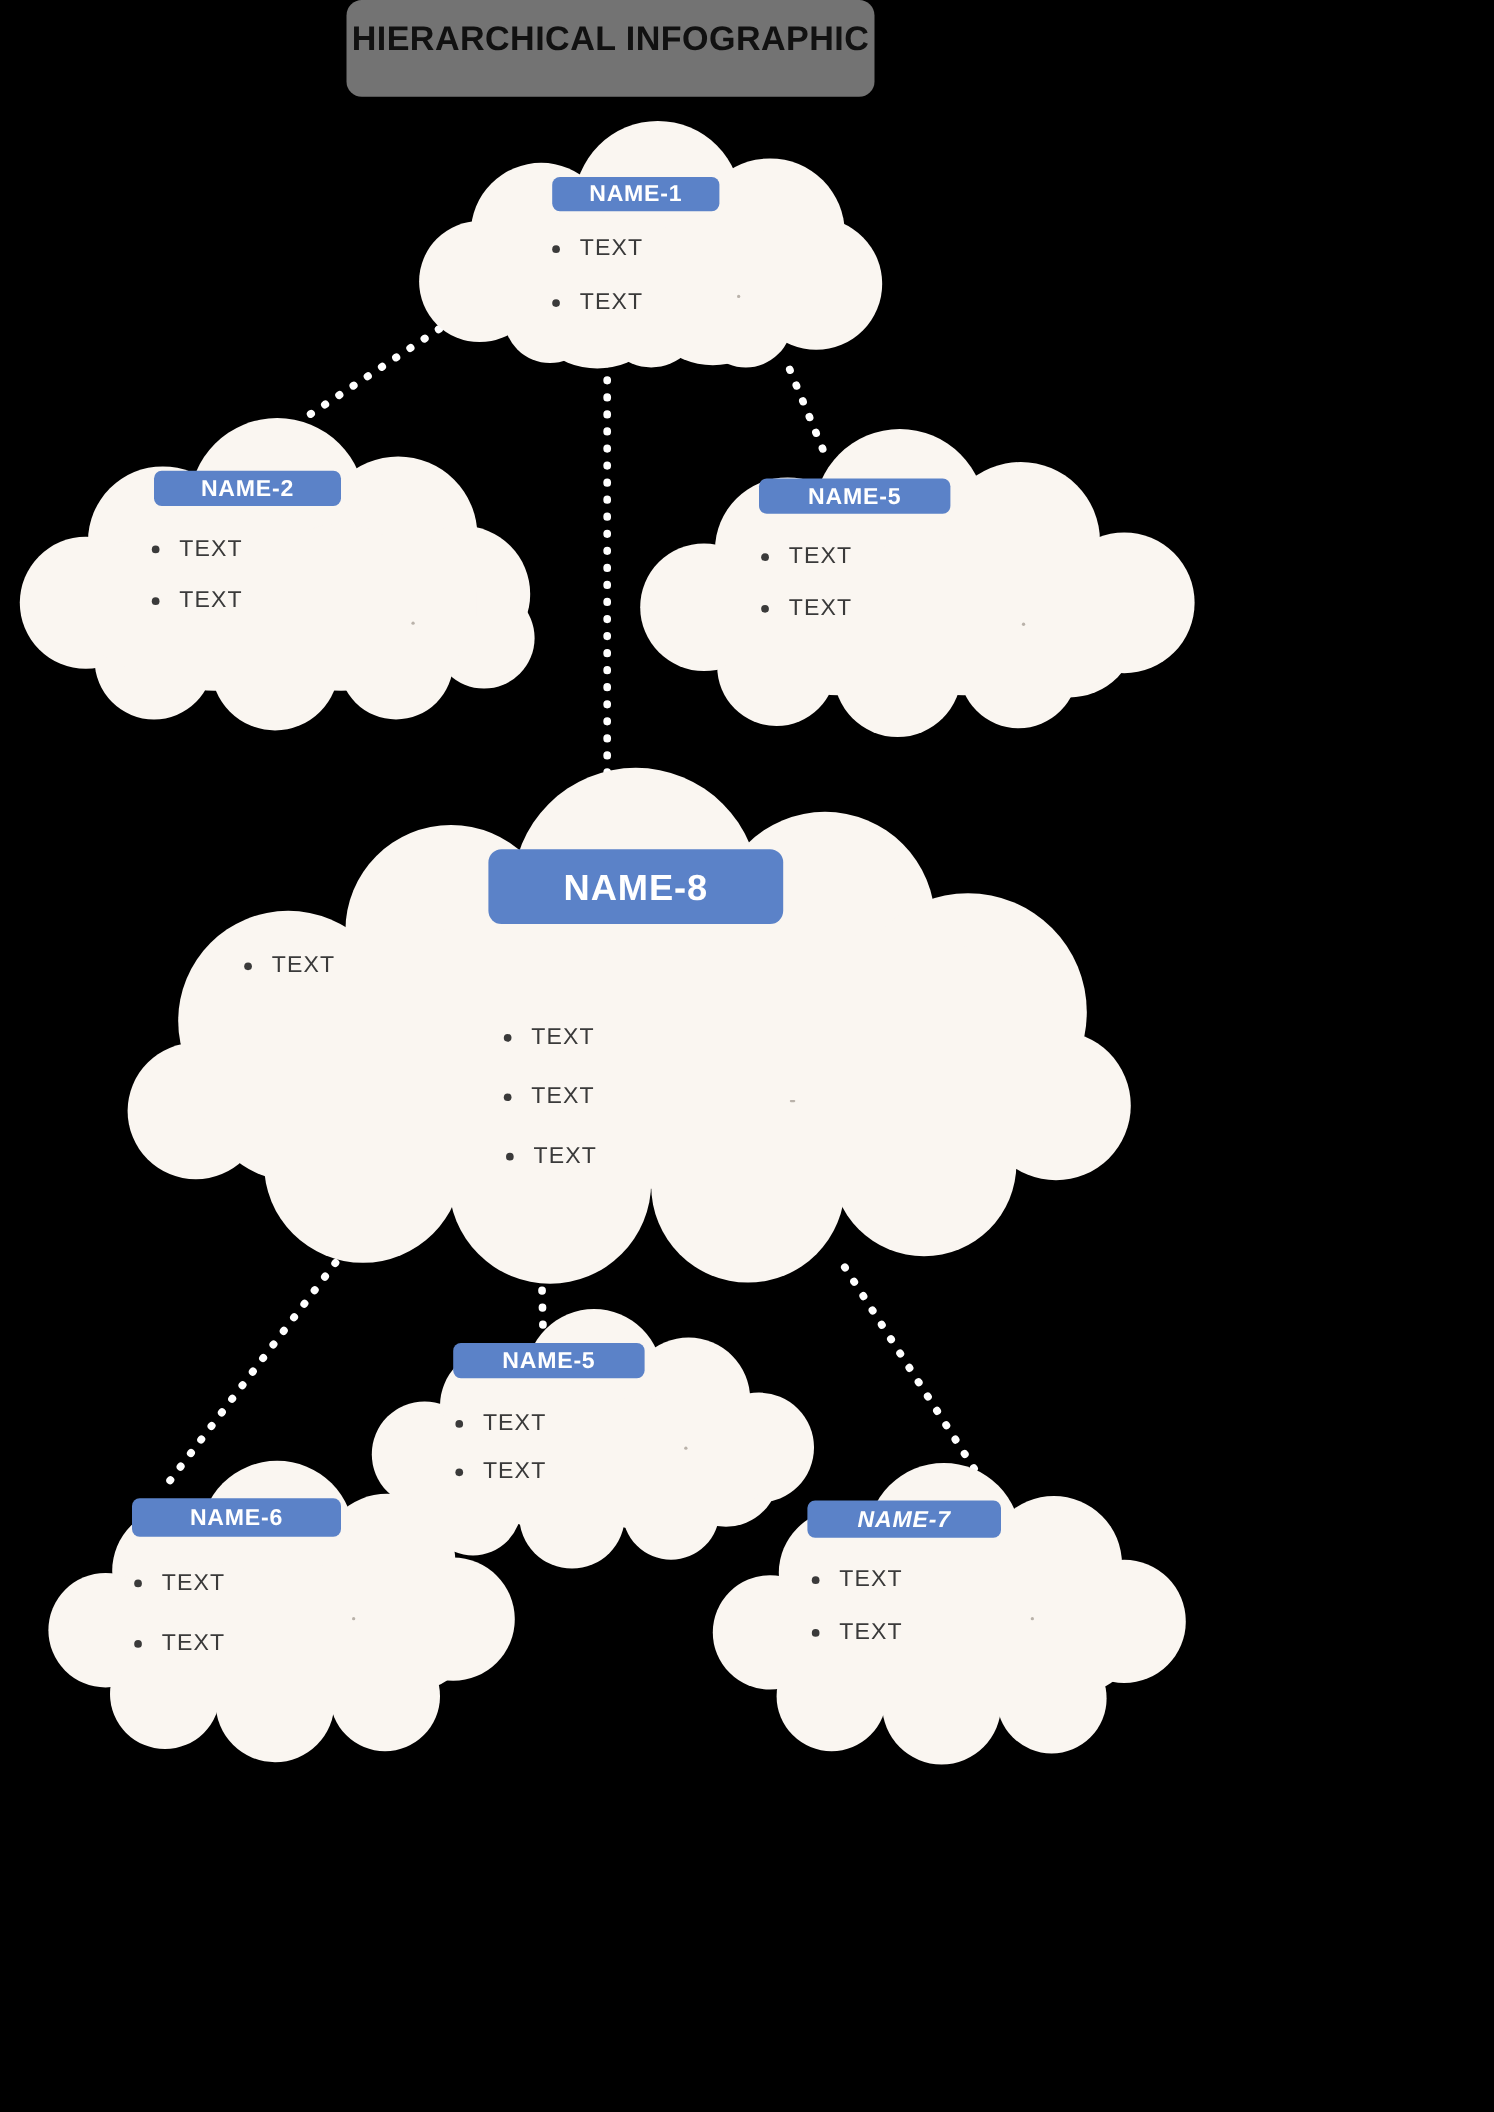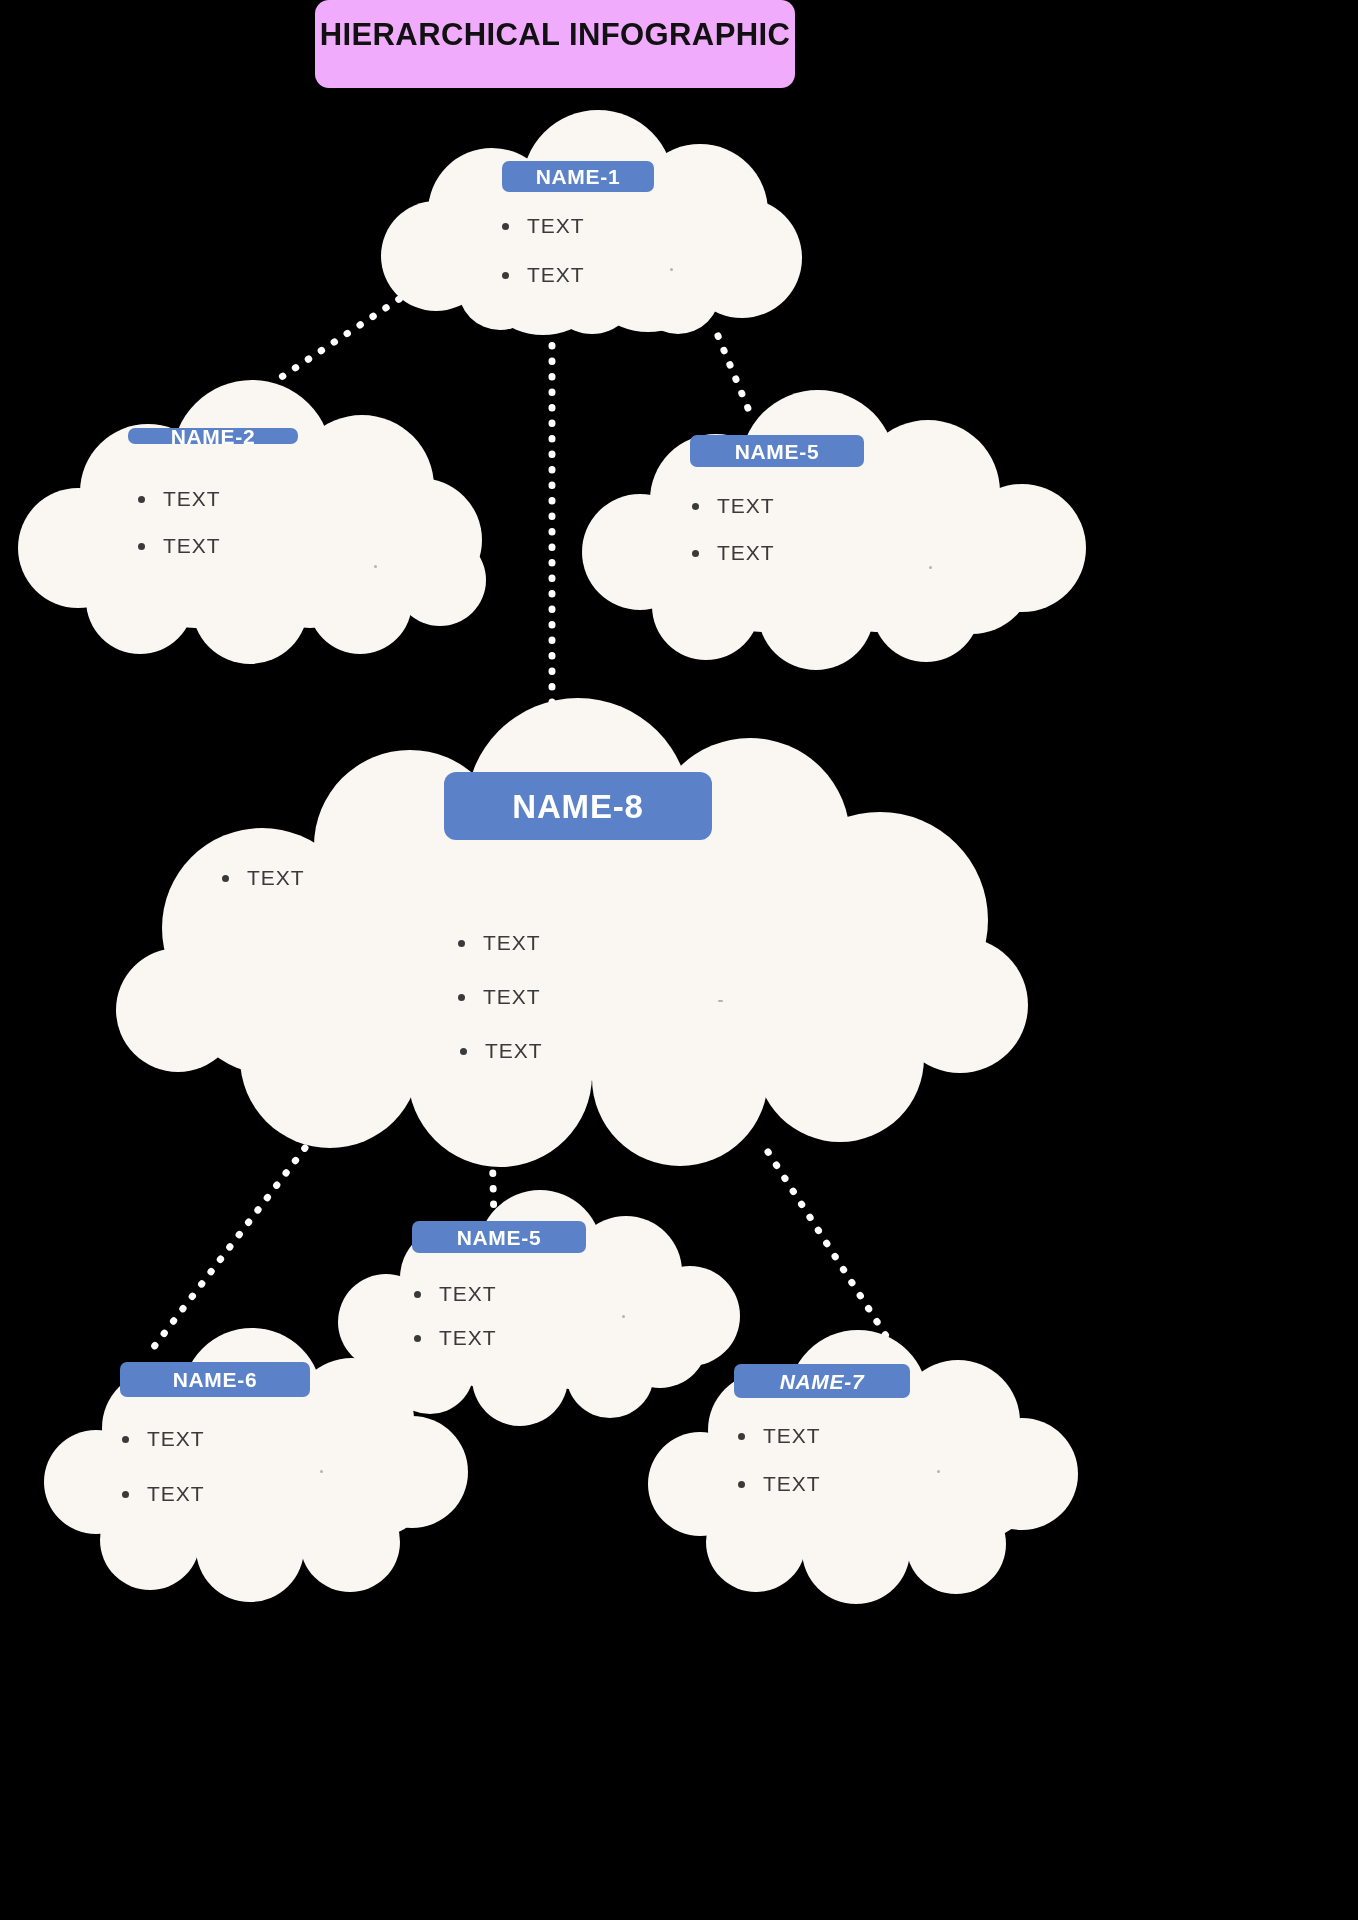--- a/index.html
+++ b/index.html
@@ -10,21 +10,21 @@
     position:relative;
     overflow:hidden;
   }
   #stage{position:absolute;inset:0;width:1358px;height:1920px;}
 
   
   .title-card{
     position:absolute;
     left:315px;top:0px;
     width:480px;height:88px;
-    background:#f0abfc;
+    background:#737373;
     border-radius:0 0 14px 14px;
     box-sizing:border-box;
   }
   .title-card.rounded-all{border-radius:14px;}
   .title-text{
     position:absolute;
     left:0;right:0;top:17px;
     text-align:center;
     font-size:31px;
     font-weight:bold;
@@ -214,21 +214,21 @@
       <span class="dot"></span>
       <span>TEXT</span>
     </div>
     <div class="bullet-row" style="left:502px;top:263px;">
       <span class="dot"></span>
       <span>TEXT</span>
     </div>
   </div>
 
   <div class="cloud-content">
-    <div class="badge" style="left:128px;top:428px;width:170px;height:16px;">NAME-2</div>
+    <div class="badge" style="left:140px;top:428px;width:170px;height:32px;">NAME-2</div>
     <div class="bullet-row" style="left:138px;top:487px;">
       <span class="dot"></span>
       <span>TEXT</span>
     </div>
     <div class="bullet-row" style="left:138px;top:534px;">
       <span class="dot"></span>
       <span>TEXT</span>
     </div>
   </div>
 

